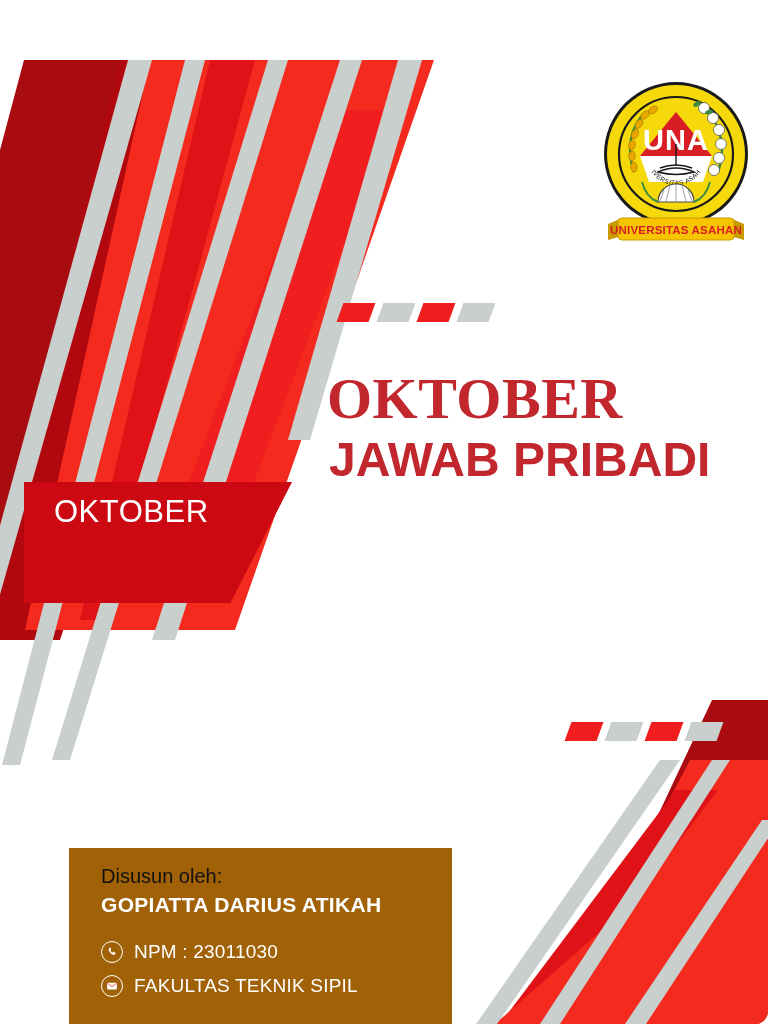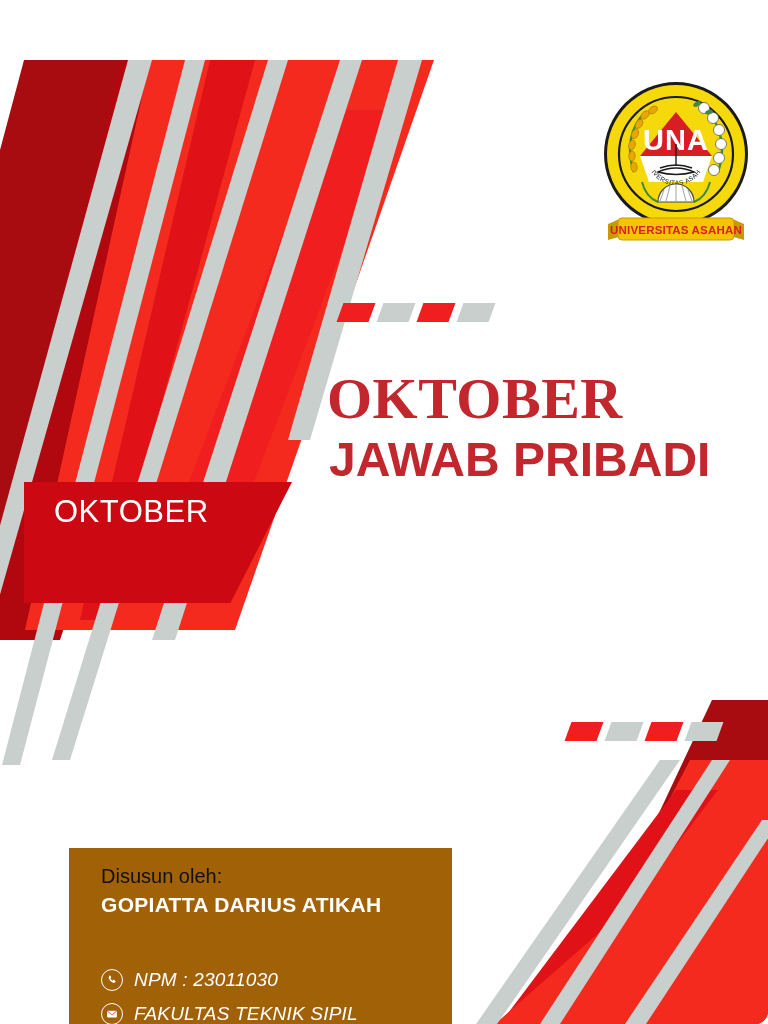--- a/index.html
+++ b/index.html
@@ -88,21 +88,21 @@
     font-size:20px; color:#111111; font-weight:400; line-height:1.2;
   }
   #author-name {
     font-size:21px; color:#ffffff; font-weight:bold;
     letter-spacing:0.3px; margin-top:5px;
   }
   .contact-row {
     display:flex; align-items:center; gap:11px;
     margin-top:12px;
   }
-  #contact-list { margin-top:52px;font-style:italic; }
+  #contact-list { margin-top:24px; }
   .contact-icon {
     width:22px; height:22px; border:1.6px solid #ffffff;
     border-radius:50%; display:flex; align-items:center;
     justify-content:center; flex:0 0 22px;
   }
   .contact-icon svg { display:block; }
   .contact-text {
     font-size:19px; color:#ffffff; font-weight:400; letter-spacing:0.2px;
   }
 

